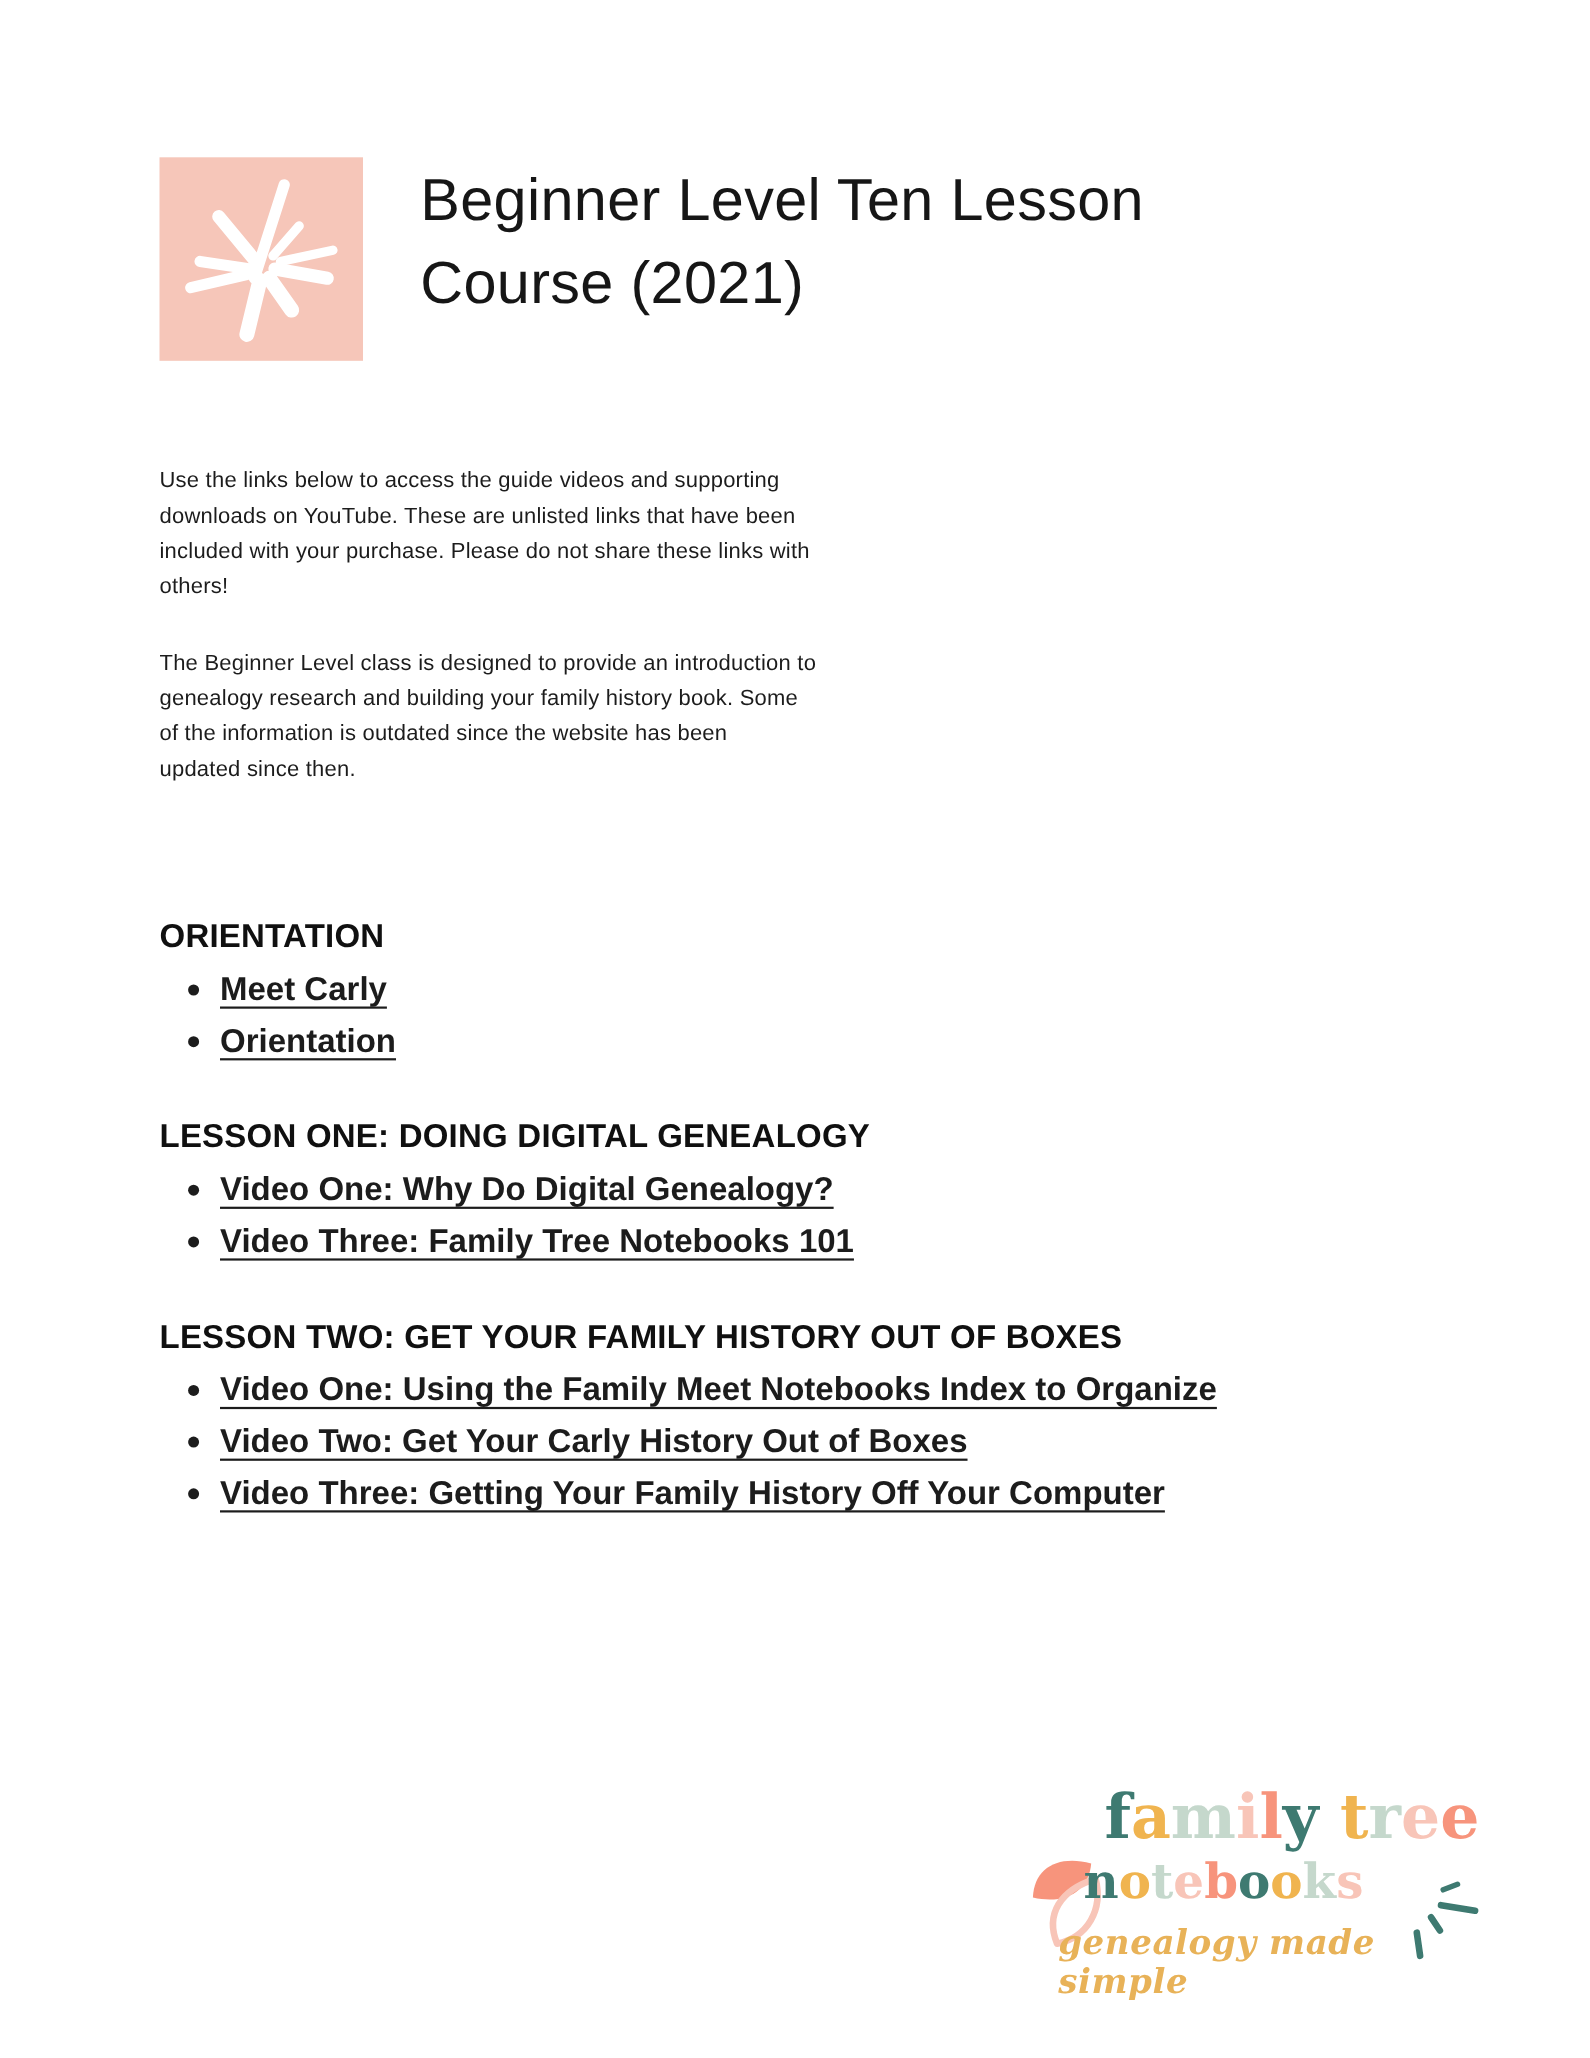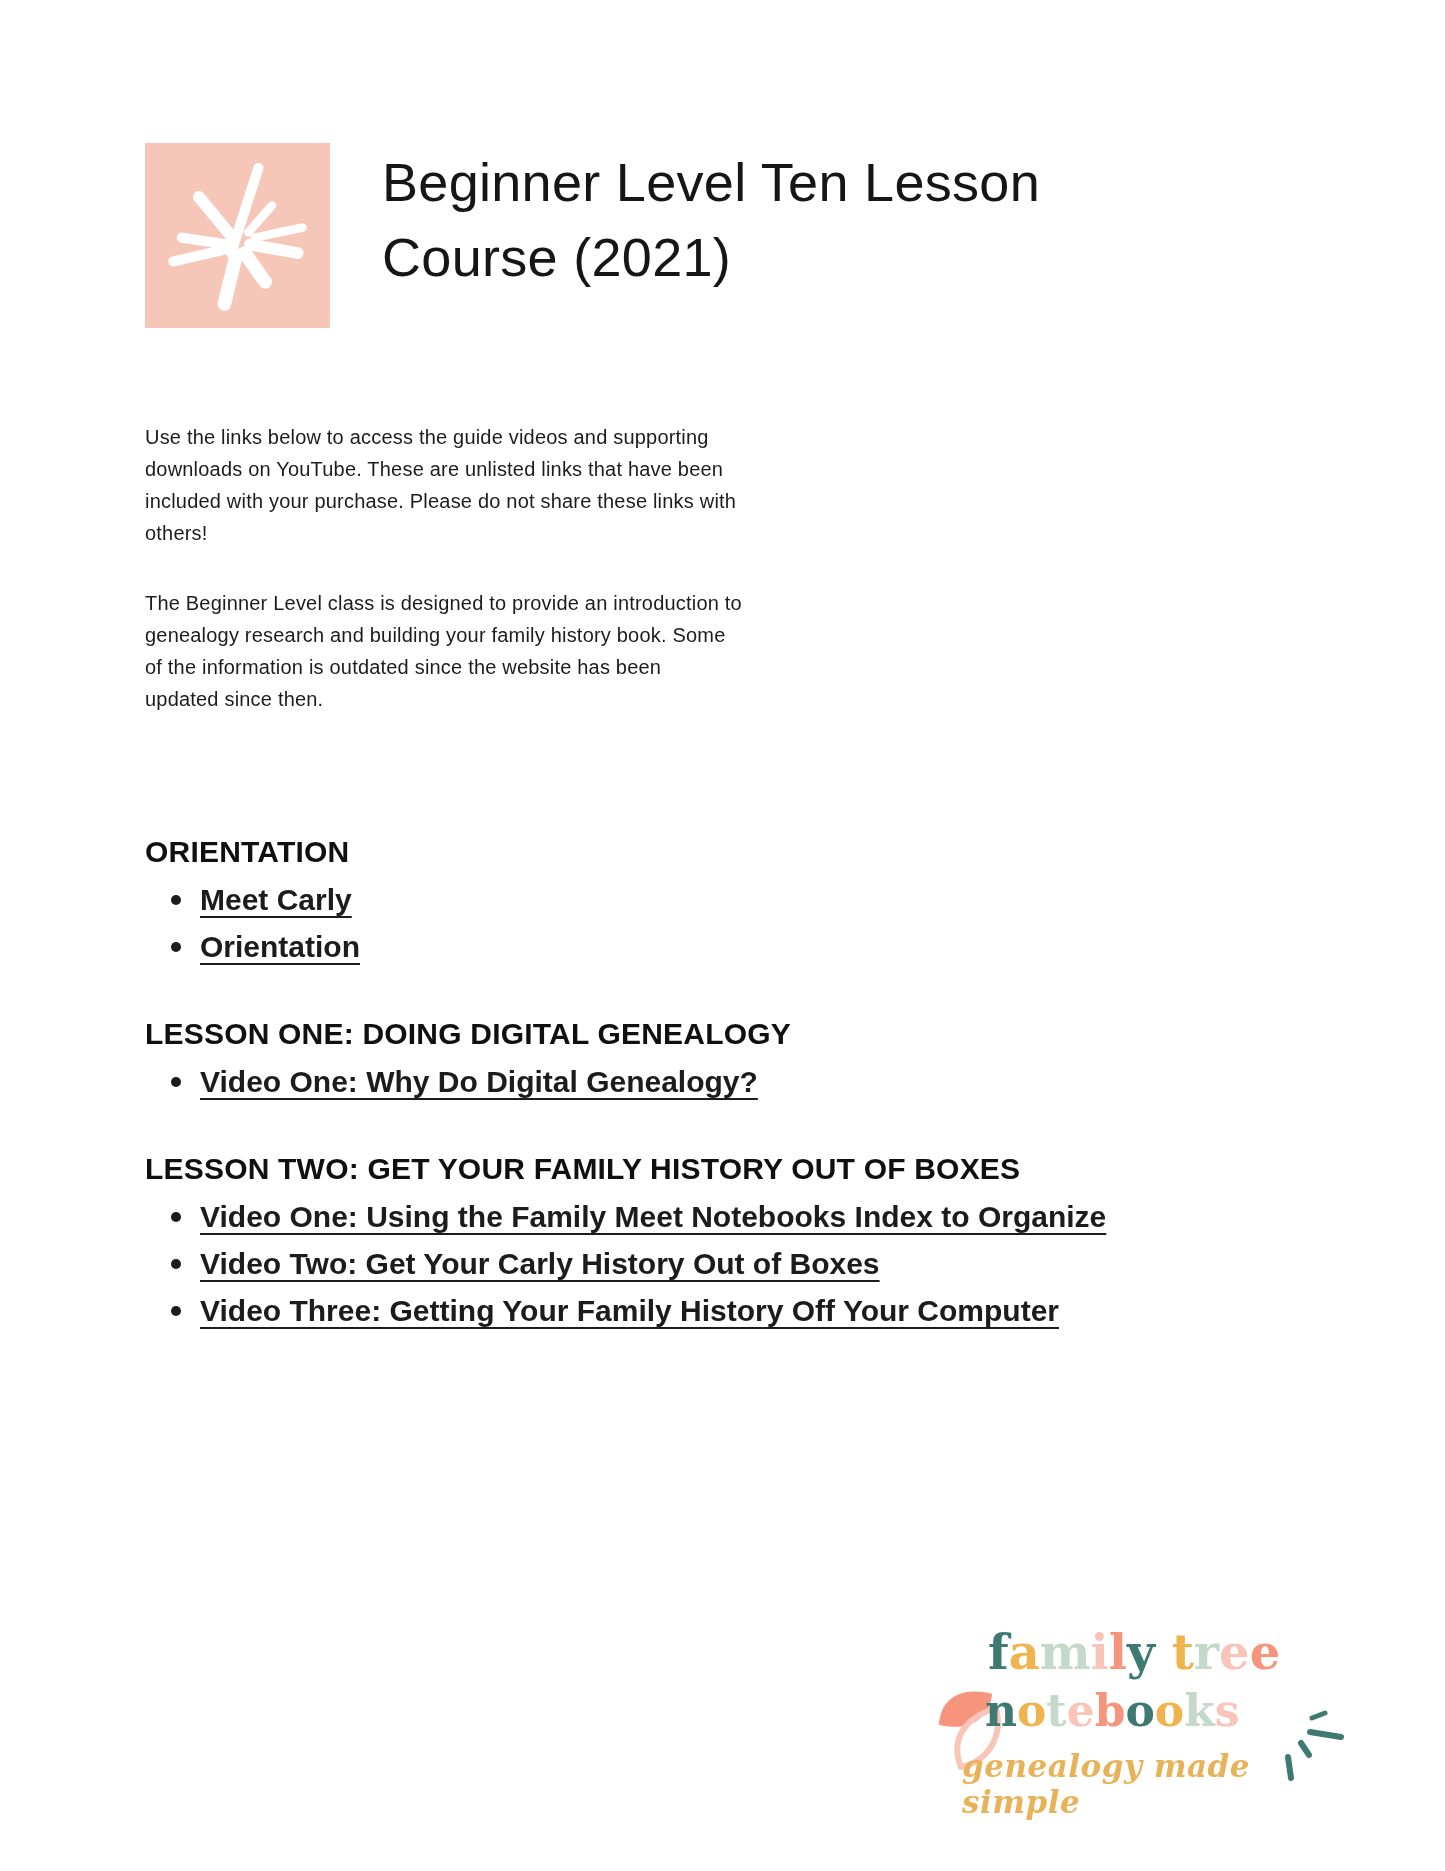--- a/index.html
+++ b/index.html
@@ -44,21 +44,21 @@
   }
   ul.link-list a{
     color:var(--link,#1c1c1c);text-decoration:underline;
     text-decoration-thickness:2px;text-underline-offset:6px;cursor:pointer;
   }
   .brand-logo{
     position:absolute;left:932px;top:1626px;width:432px;height:180px;
     font-family:"DejaVu Serif", serif;font-weight:bold;
   }
   .logo-line{position:absolute;white-space:pre;letter-spacing:0px;}
-  .logo-line1{left:56px;top:-4px;font-size:48px;line-height:60px;}
+  .logo-line1{left:72px;top:-4px;font-size:56px;line-height:60px;}
   .logo-line2{left:53px;top:54px;font-size:44px;line-height:62px;}
   .logo-tagline{
     position:absolute;left:30px;top:122px;font-size:31px;
     font-style:italic;letter-spacing:0.5px;
     color:var(--tagline-gold,#e8b258);
     font-family:"DejaVu Serif", serif;font-weight:bold;
   }
   .leaf{position:absolute;left:0;top:52px;width:82px;height:98px;}
   .sparkle{position:absolute;left:352px;top:76px;width:66px;height:92px;}
   .sparkle line{stroke:var(--logo-teal,#3e7a71);stroke-linecap:round;}
@@ -100,20 +100,21 @@
     <ul class="link-list">
       <li><span class="dot"></span><a>Meet Carly</a></li>
       <li><span class="dot"></span><a>Orientation</a></li>
     </ul>
   </div>
 
   <div class="section section-gap">
     <div class="section-heading">LESSON ONE: DOING DIGITAL GENEALOGY</div>
     <ul class="link-list">
       <li><span class="dot"></span><a>Video One: Why Do Digital Genealogy?</a></li>
+      <li><span class="dot"></span><a>Video Three: Family Tree Notebooks 101</a></li>
     </ul>
   </div>
 
   <div class="section section-gap">
     <div class="section-heading">LESSON TWO: GET YOUR FAMILY HISTORY OUT OF BOXES</div>
     <ul class="link-list">
       <li><span class="dot"></span><a>Video One: Using the Family Meet Notebooks Index to Organize</a></li>
       <li><span class="dot"></span><a>Video Two: Get Your Carly History Out of Boxes</a></li>
       <li><span class="dot"></span><a>Video Three: Getting Your Family History Off Your Computer</a></li>
     </ul>

